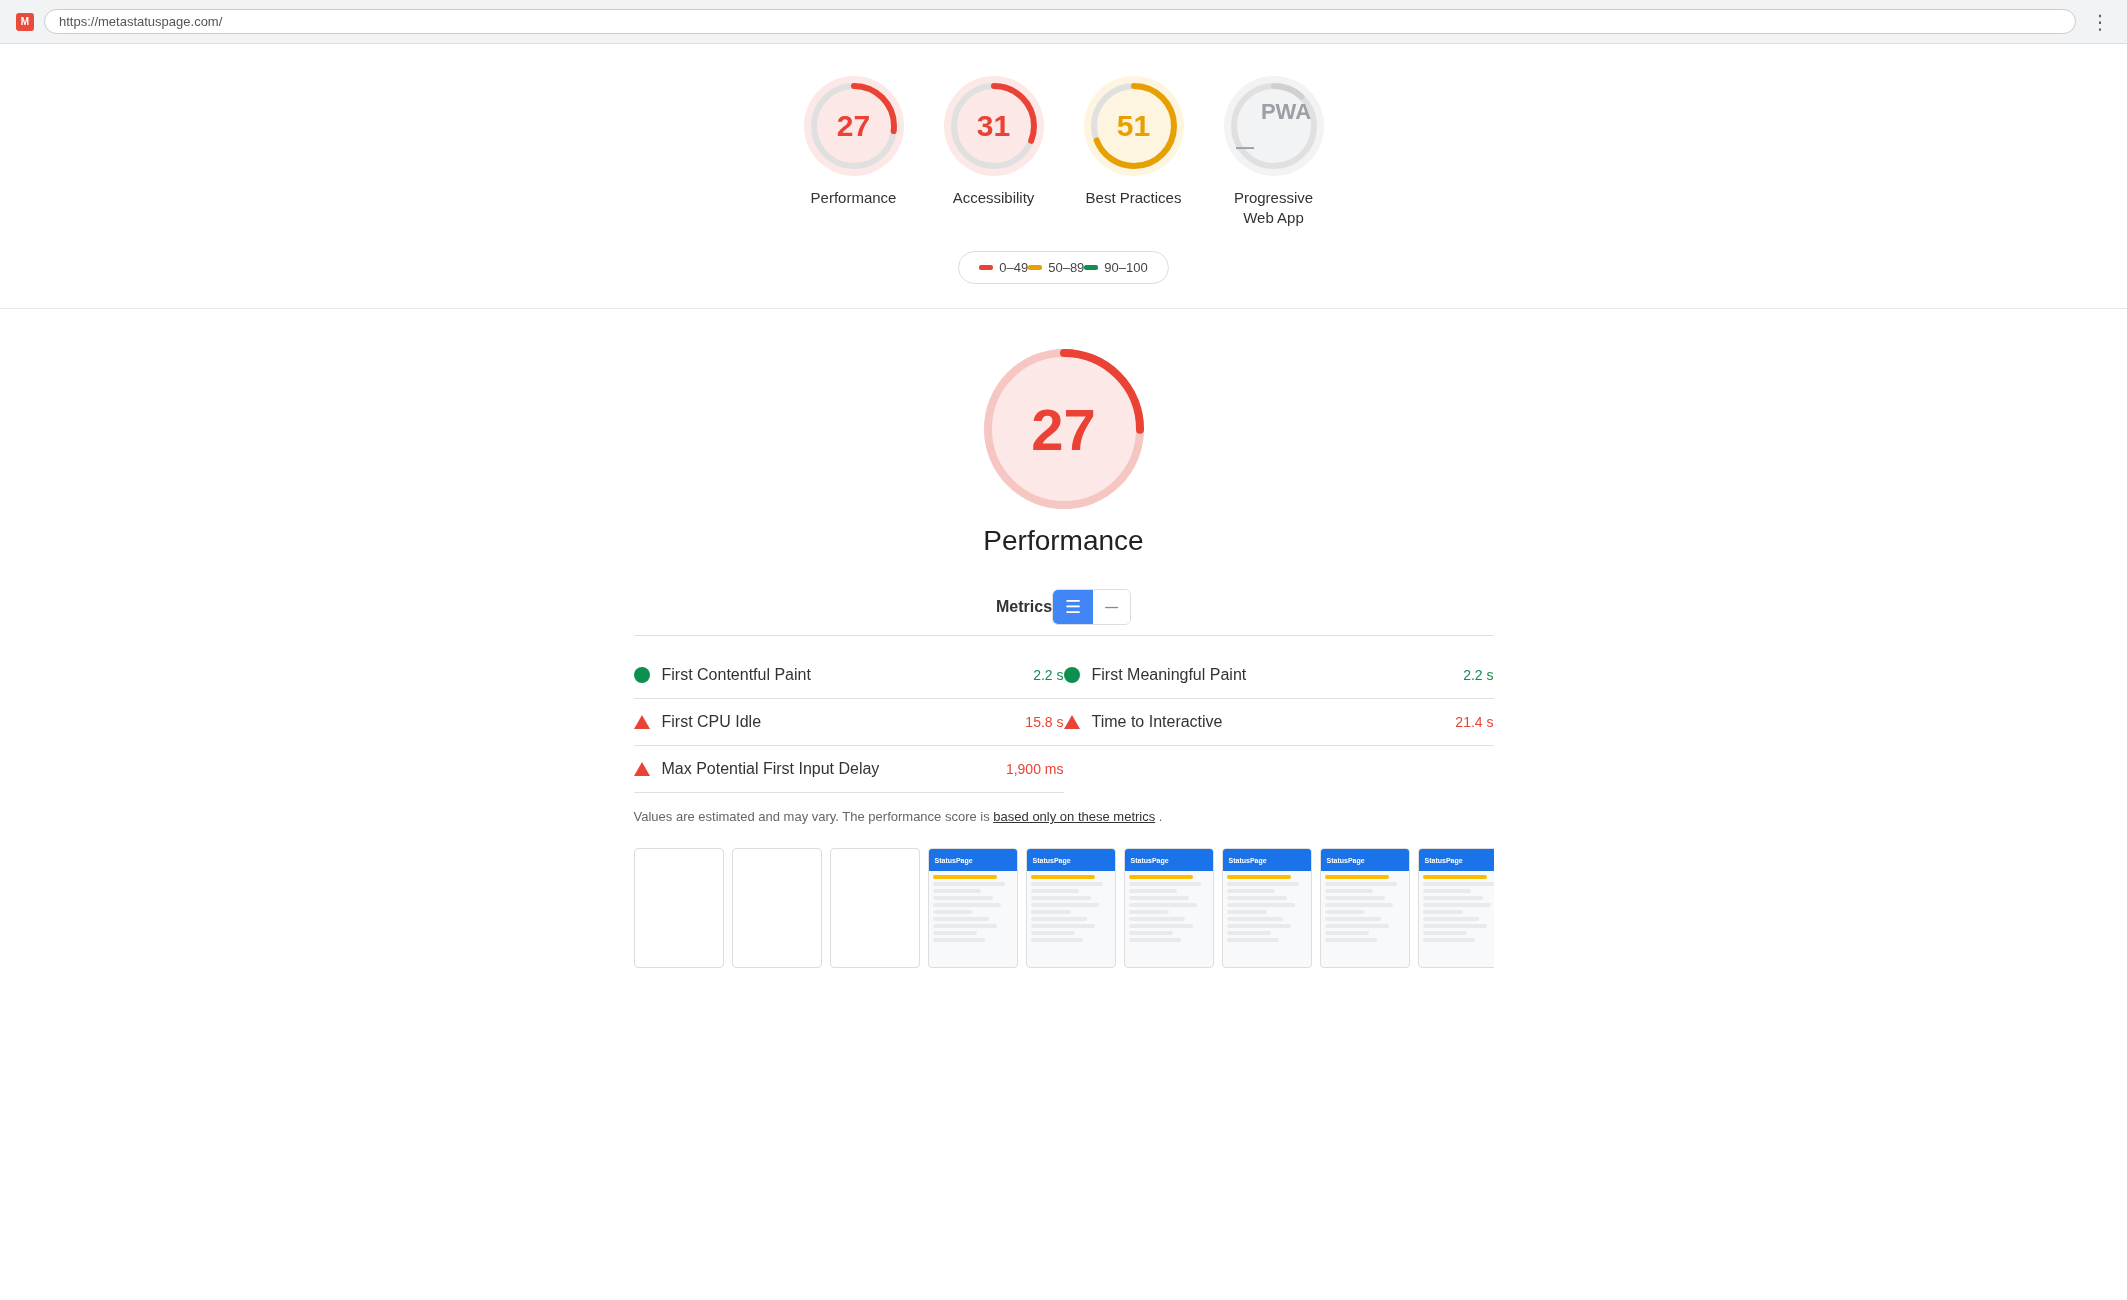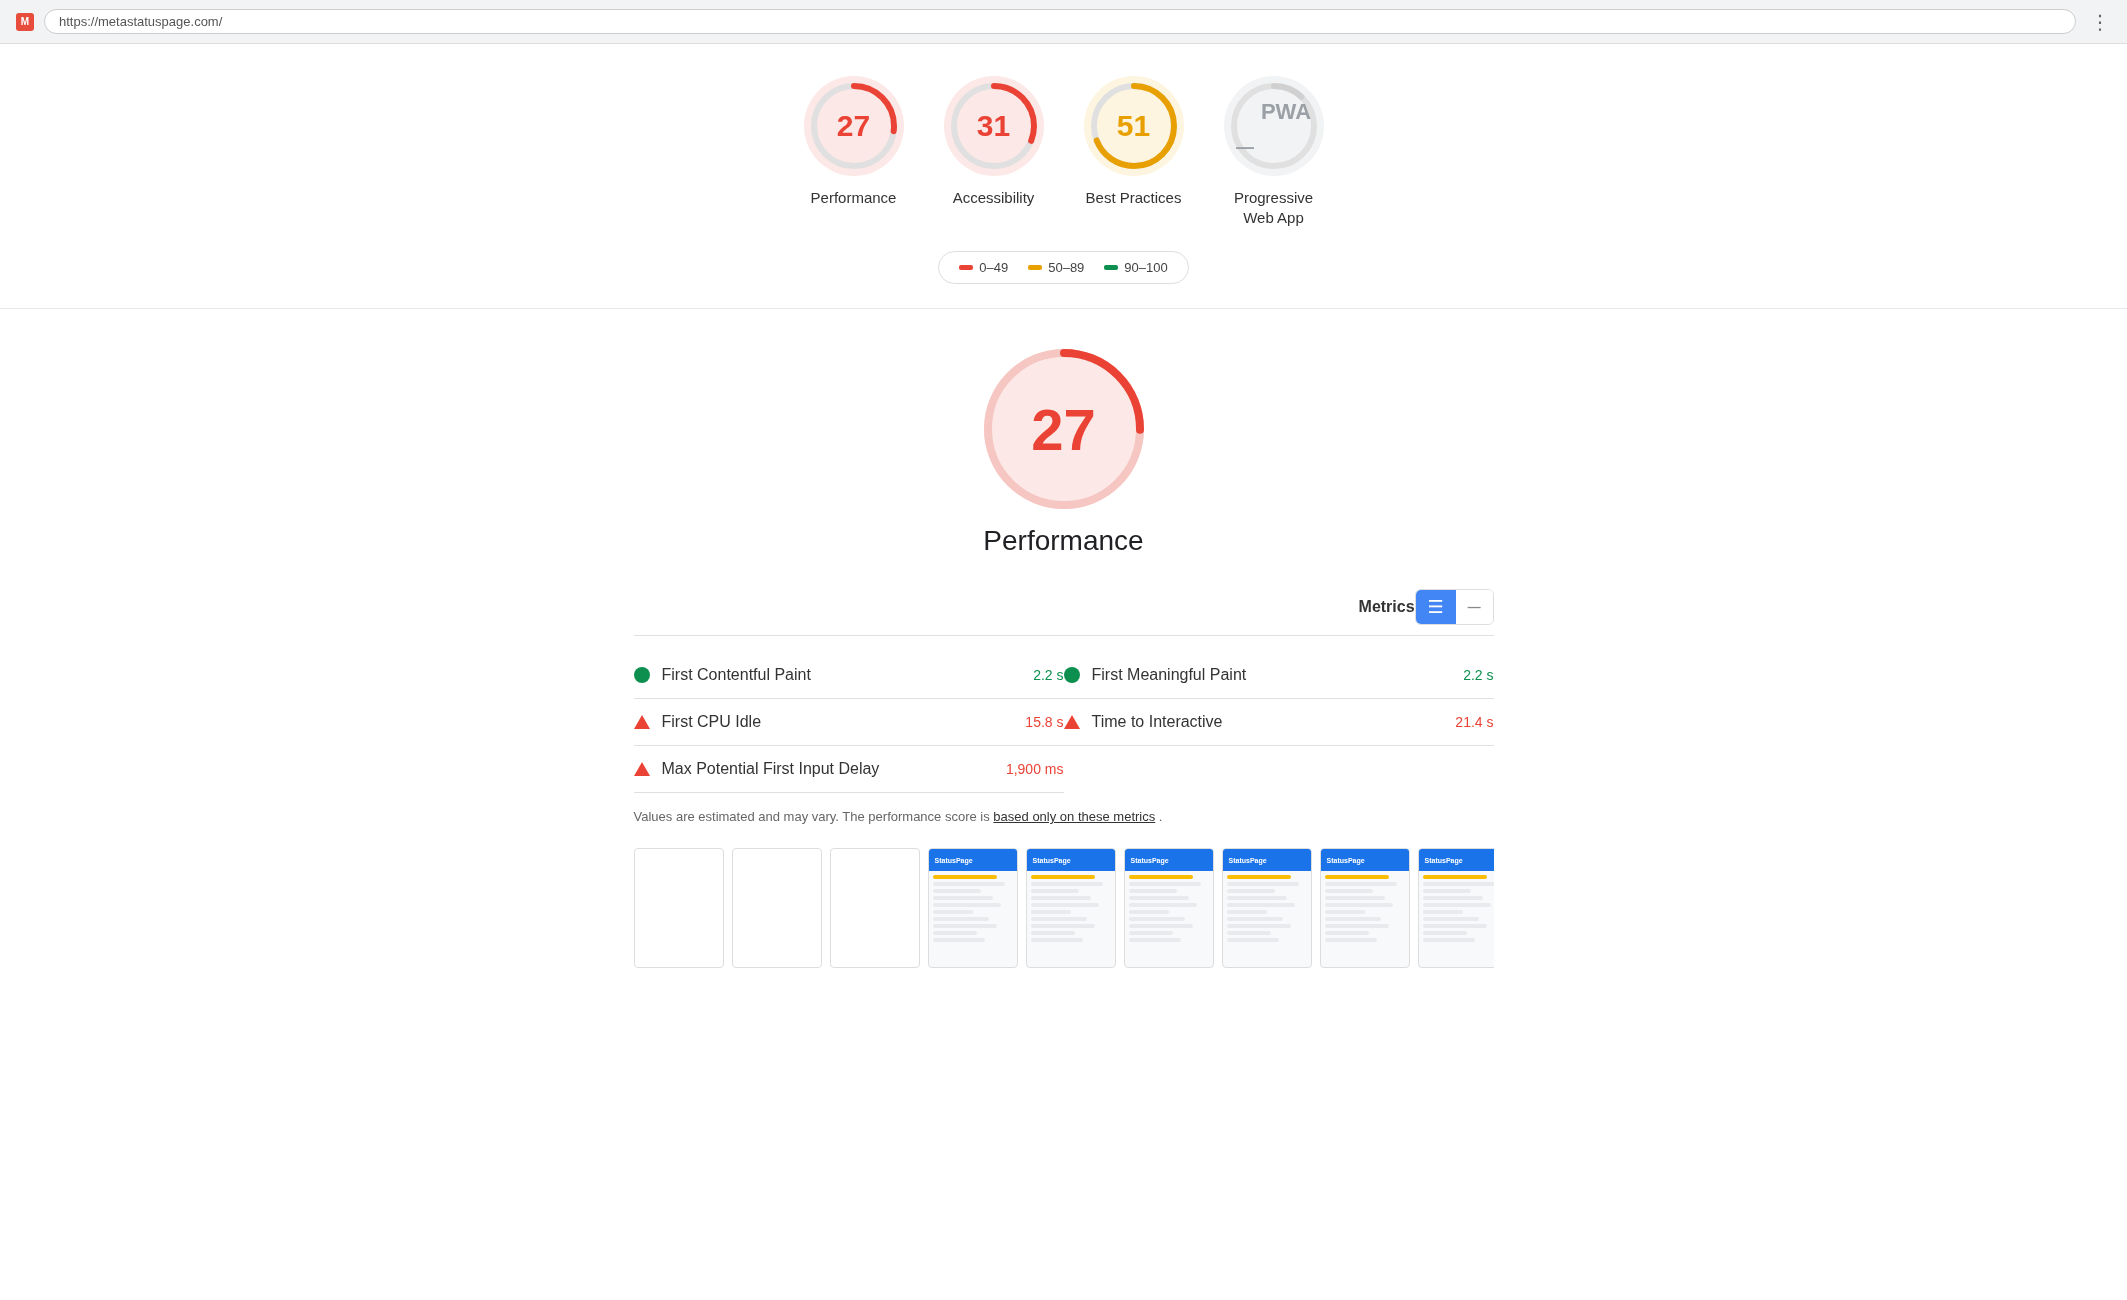--- a/index.html
+++ b/index.html
@@ -85,21 +85,20 @@
     
     .red-bg { background: #fce8e6; }
     .orange-bg { background: #fef5e0; }
     .green-bg { background: #e6f4ea; }
     .gray-bg { background: #f1f3f4; }
 
     
     .legend {
       display: flex;
       align-items: center;
-      gap: 20px;
       border: 1px solid #ddd;
       border-radius: 20px;
       padding: 8px 20px;
       font-size: 13px;
       color: #444;
     }
     .legend-item {
       display: flex; align-items: center; gap: 6px;
     }
     .legend-dot {
@@ -143,21 +142,21 @@
       font-weight: 400;
     }
 
     
     .metrics-section {
       margin-top: 10px;
     }
     .metrics-header {
       display: flex;
       align-items: center;
-      justify-content: flex-end;
+      justify-content: center;
       margin-bottom: 16px;
       padding-bottom: 10px;
       border-bottom: 1px solid #e0e0e0;
     }
     .metrics-title {
       font-size: 16px;
       font-weight: 600;
     }
     .view-toggles {
       display: flex;

